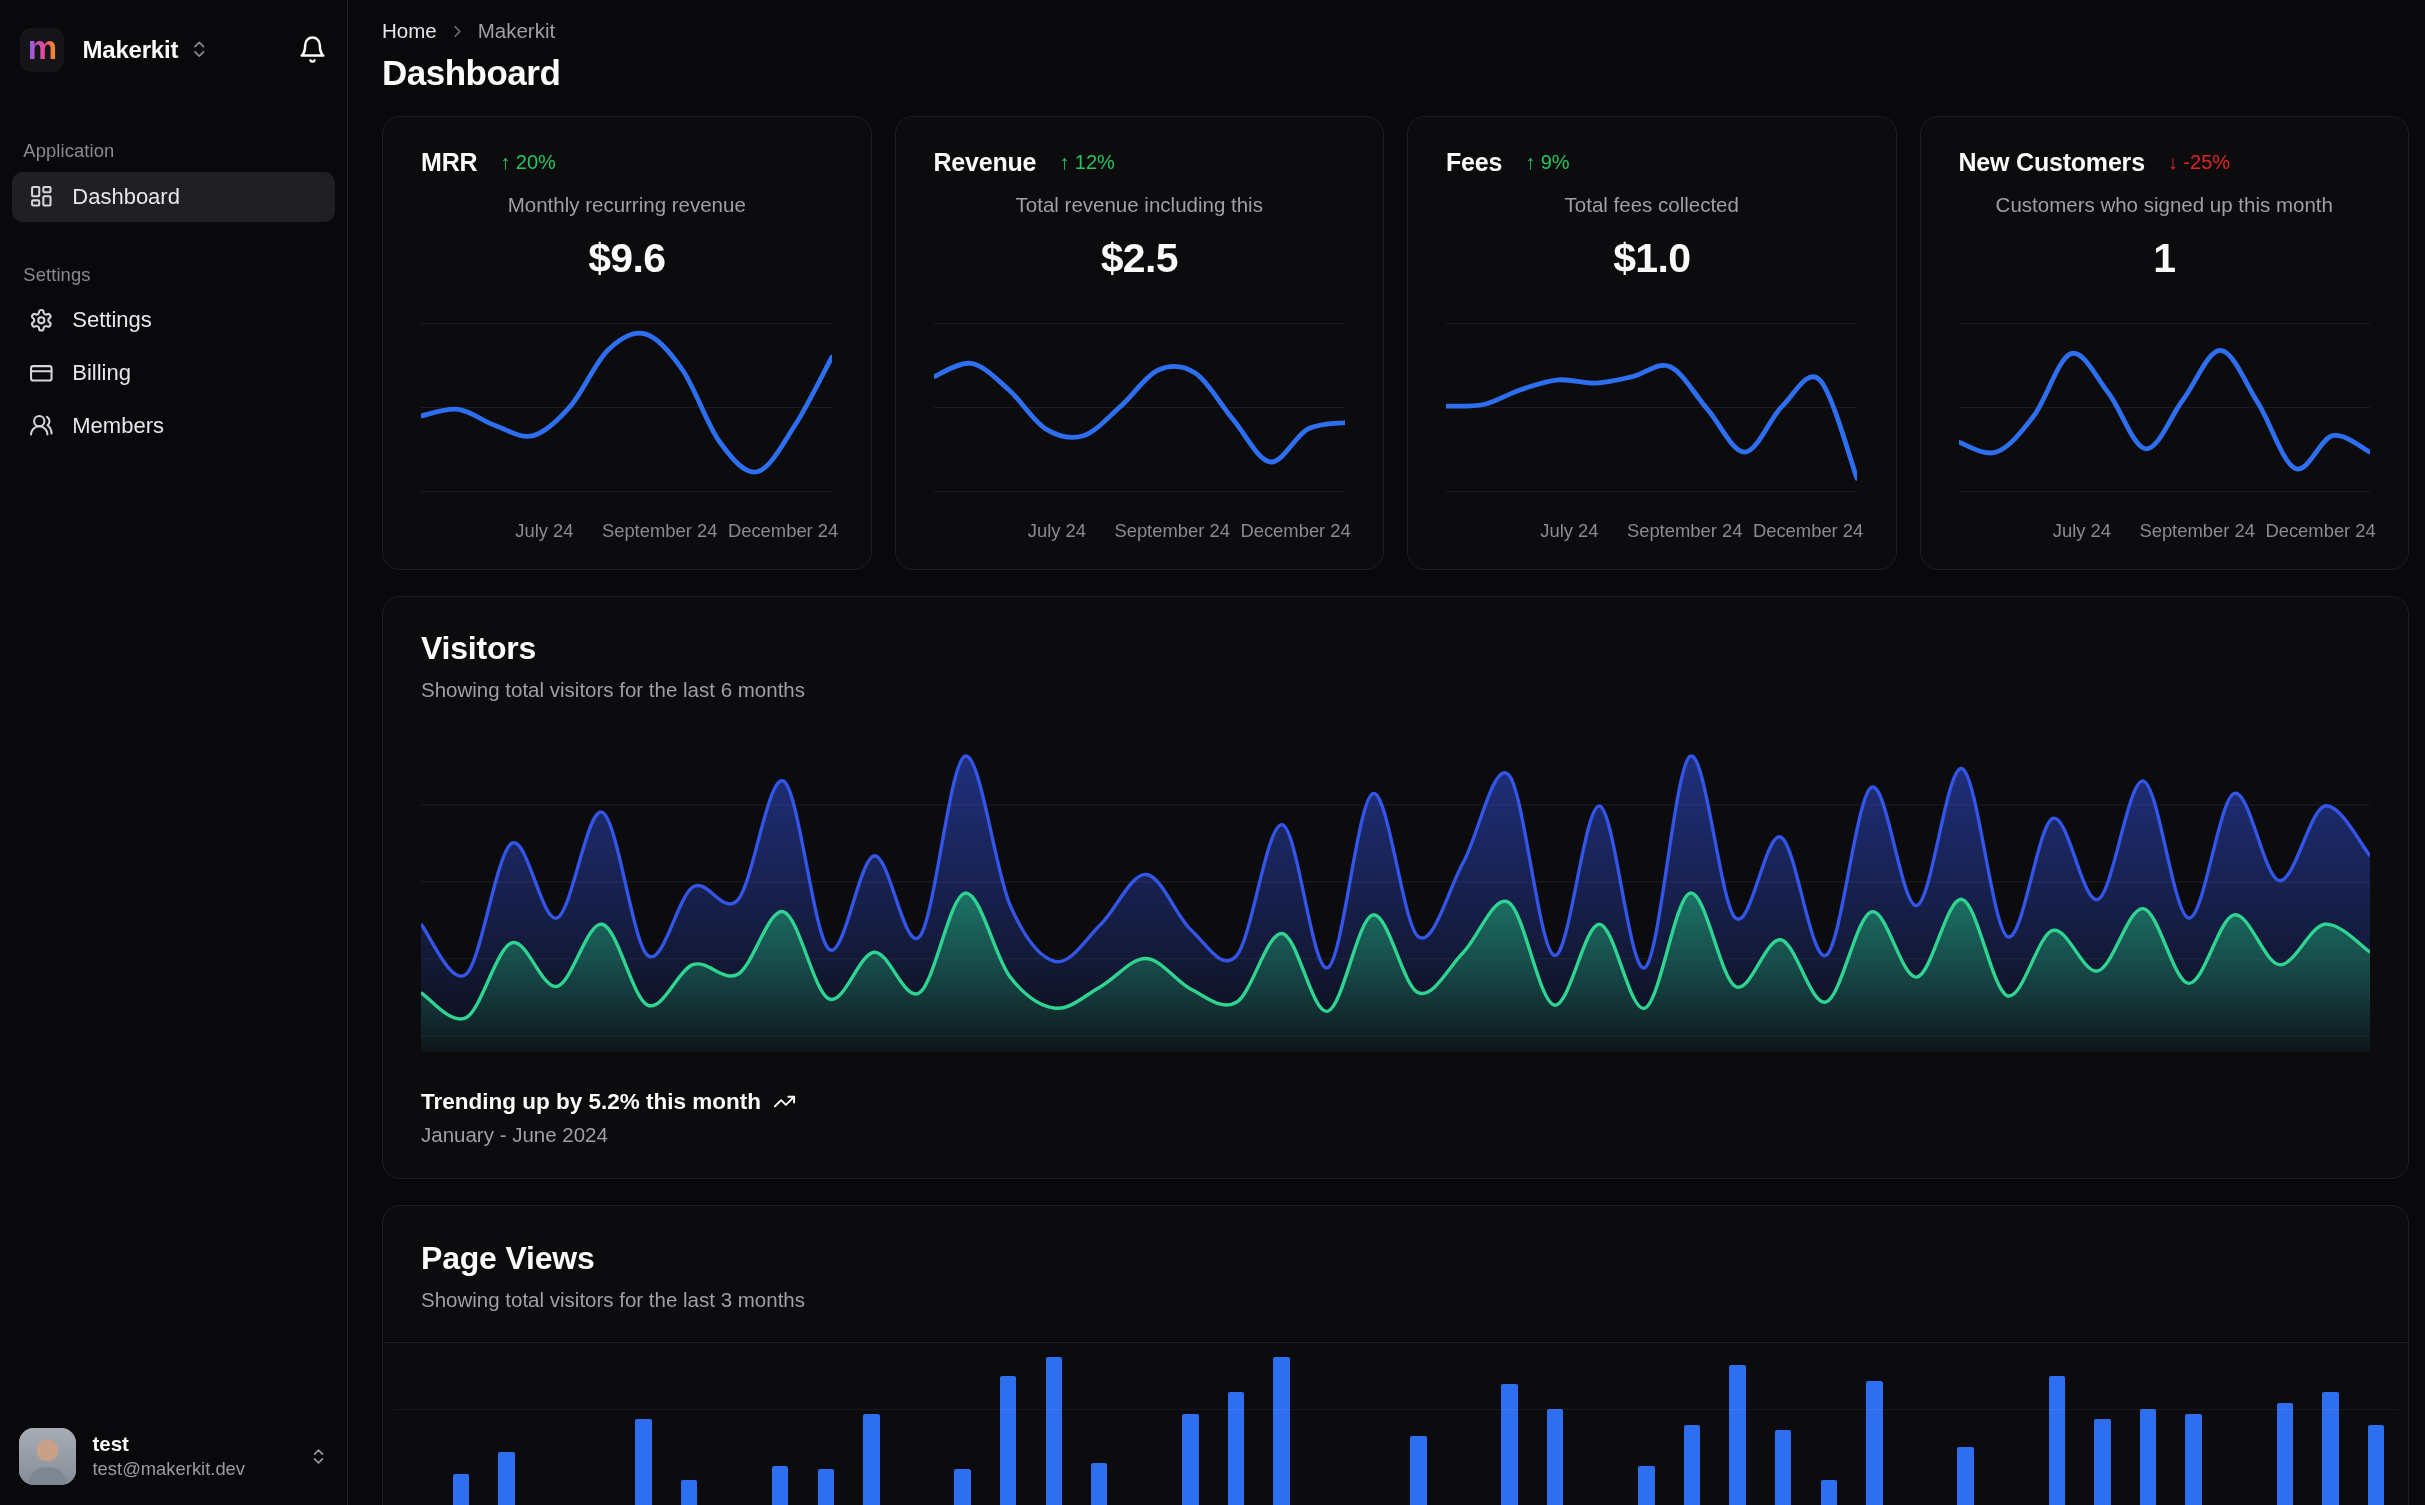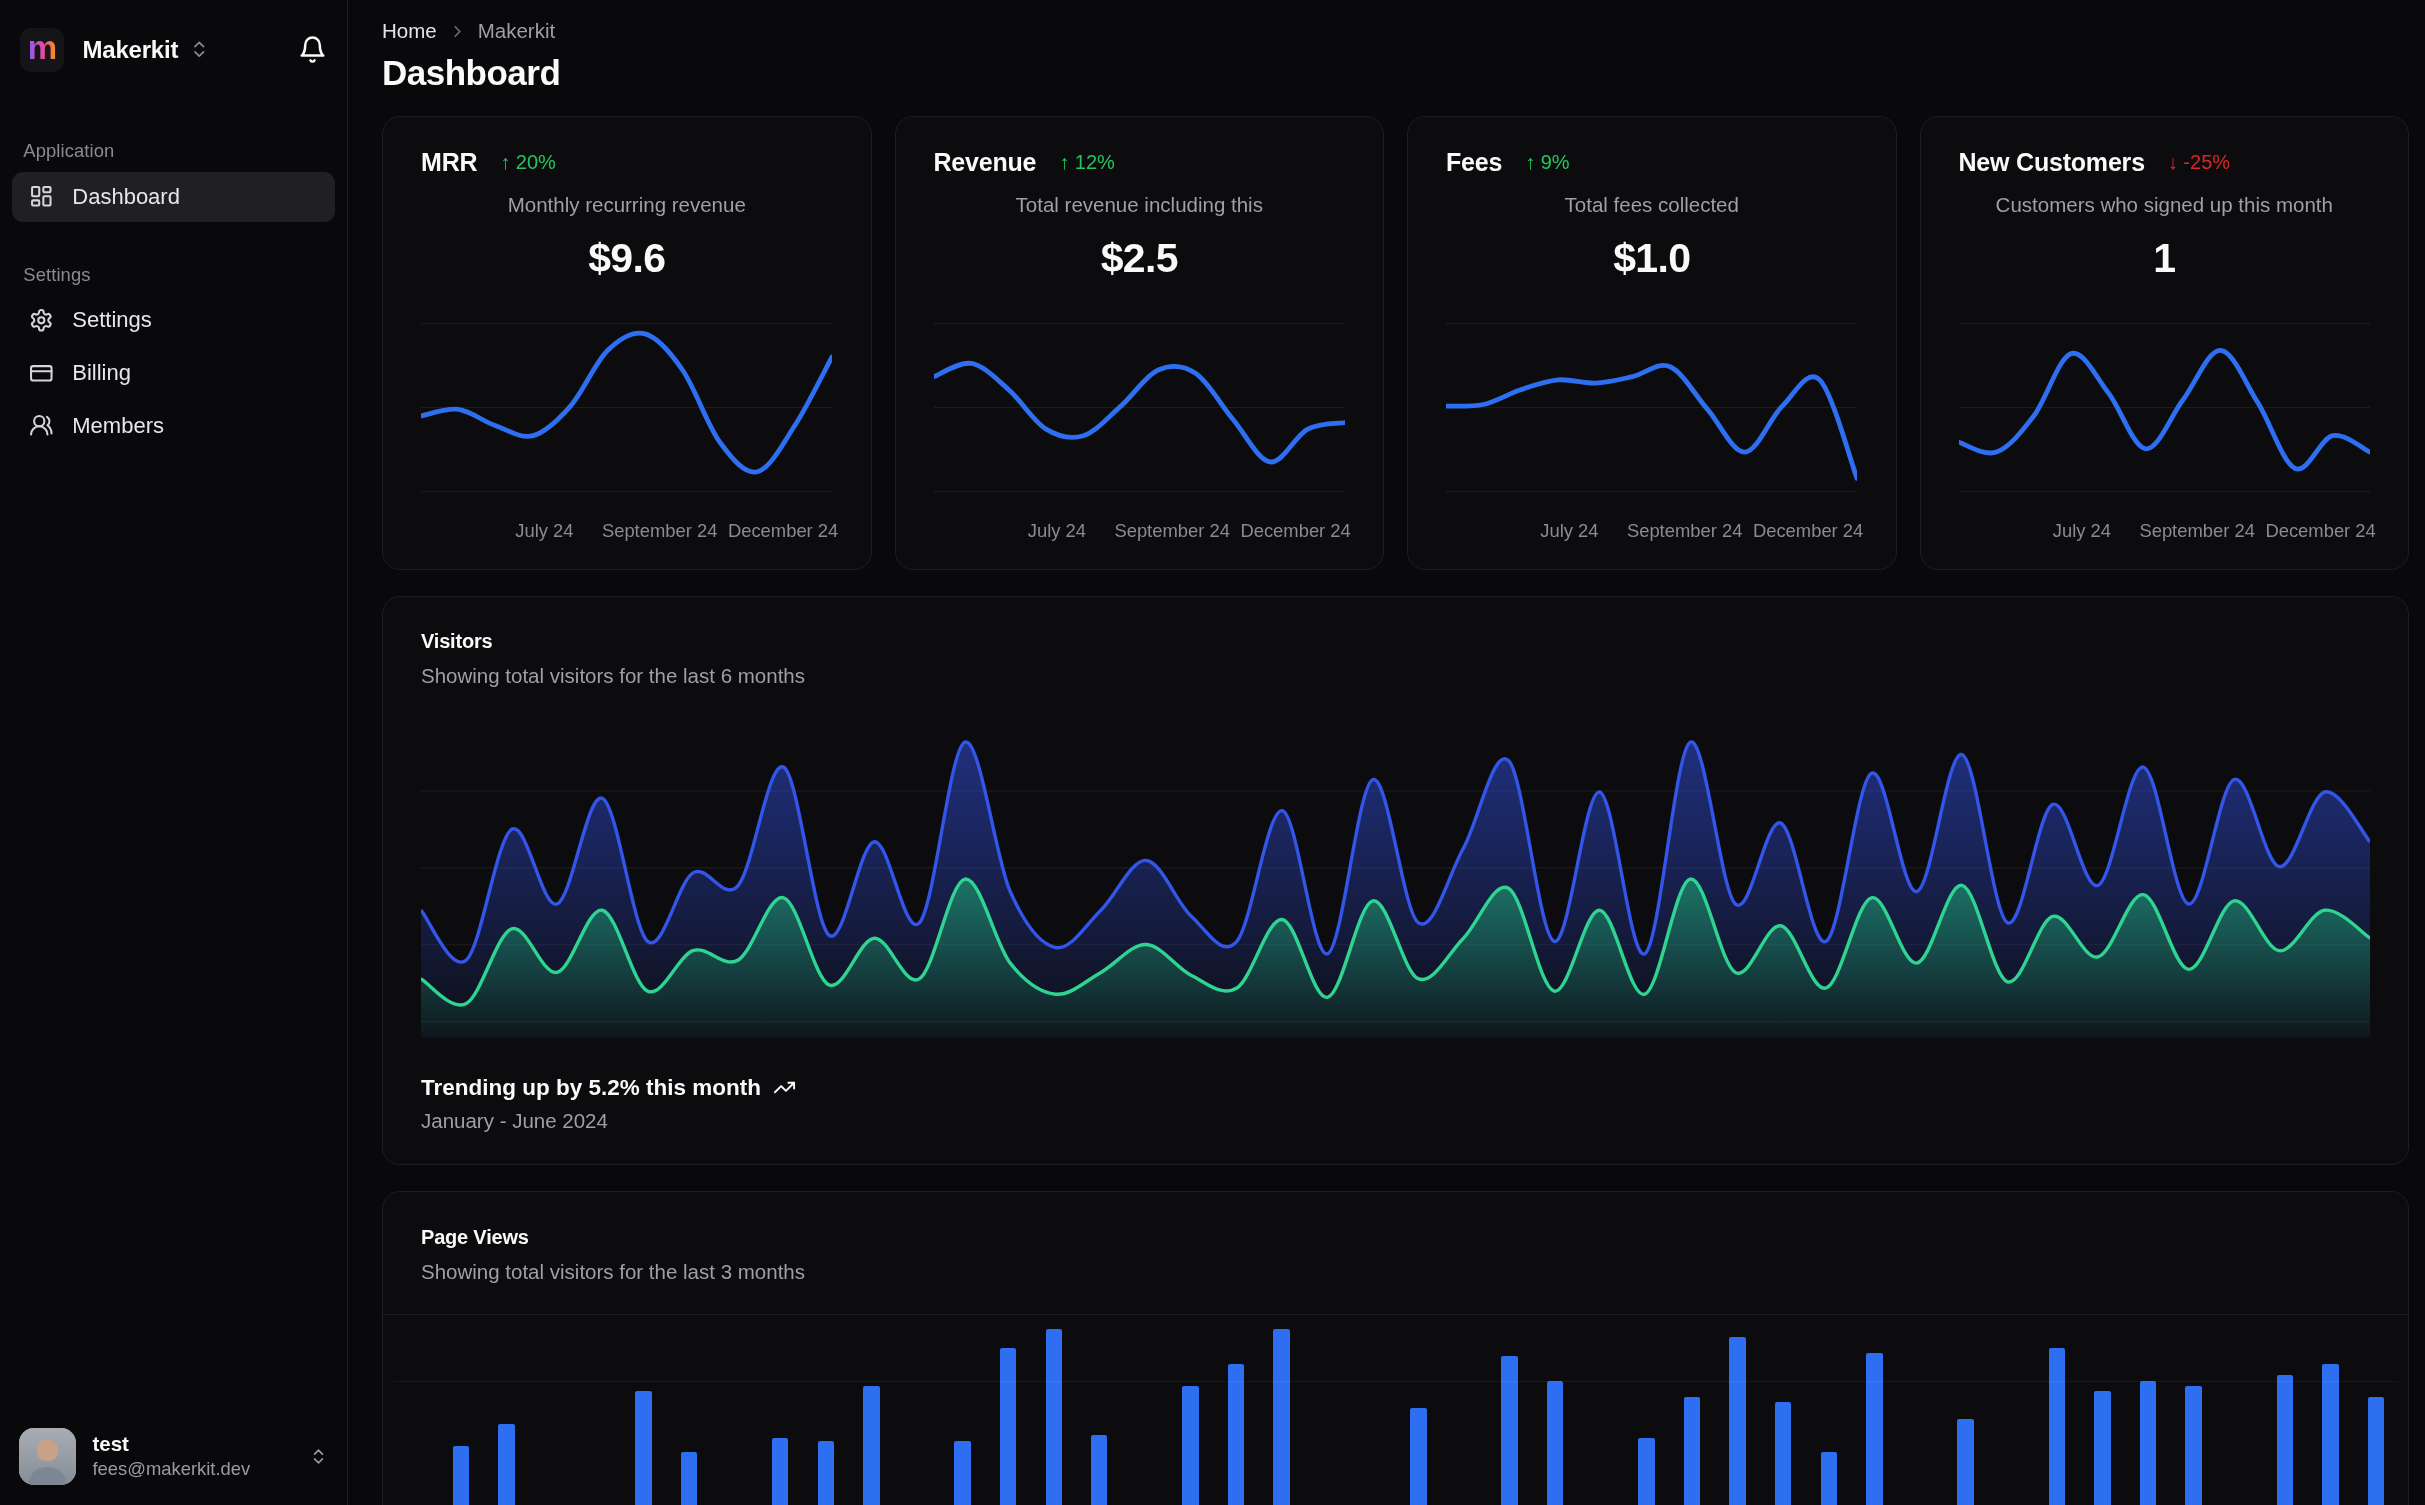--- a/index.html
+++ b/index.html
@@ -74,21 +74,21 @@
   .stat-value { font-size:41px; font-weight:700; margin-top:18px; letter-spacing:-0.7px; }
   .spark { margin-top:auto; height:191px; width:100%; }
   .spark-labels { position:relative; height:30px; margin-top:11px; }
   .spark-labels span {
     position:absolute; top:5.5px; transform:translateX(-50%);
     font-size:18.4px; color:#8a8a92; white-space:nowrap;
   }
 
   .big-card { margin-top:26px; }
   .visitors-card { padding:33px 38px 31px; }
-  .section-title { font-size:20px; font-weight:700; letter-spacing:-0.2px; }
+  .section-title { font-size:32px; font-weight:700; letter-spacing:-0.2px; }
   .section-sub { font-size:20.5px; color:#9f9fa6; margin-top:11px; }
   .area-wrap { margin-top:29px; height:321px; width:100%; }
   .vis-footer { margin-top:37px; display:flex; align-items:center; gap:12.3px; font-size:22.5px; font-weight:600; }
   .vis-footer .icon { color:#fafafa; }
   .vis-period { margin-top:8.2px; font-size:20.5px; color:#9f9fa6; }
 
   .pv-card { overflow:hidden; }
   .pv-header { display:flex; border-bottom:0.7px solid #1f1f23; }
   .pv-head-left { flex:1; padding:34px 38px 30px; }
   .pv-stats { display:flex; }
@@ -184,21 +184,21 @@
                 <stop offset="0" stop-color="#a8adb5"></stop>
                 <stop offset="1" stop-color="#878d96"></stop>
               </linearGradient>
             </defs>
             <circle cx="42" cy="33" r="16" fill="#c9a189"></circle>
             <path d="M14 84c2-20 14-26 28-26s26 6 28 26z" fill="#7d8794"></path>
           </svg>
       </span>
       <span class="user-meta">
         <span class="user-name" style="display:block">test</span>
-        <span class="user-email" style="display:block">fees@makerkit.dev</span>
+        <span class="user-email" style="display:block">test@makerkit.dev</span>
       </span>
       <span class="icon user-chevrons">
         <svg width="19" height="19" viewBox="0 0 24 24" fill="none" stroke="currentColor" stroke-width="2" stroke-linecap="round" stroke-linejoin="round">
             <path d="m7 15 5 5 5-5"></path>
             <path d="m7 9 5-5 5 5"></path>
           </svg>
       </span>
     </div>
   </aside>
 

